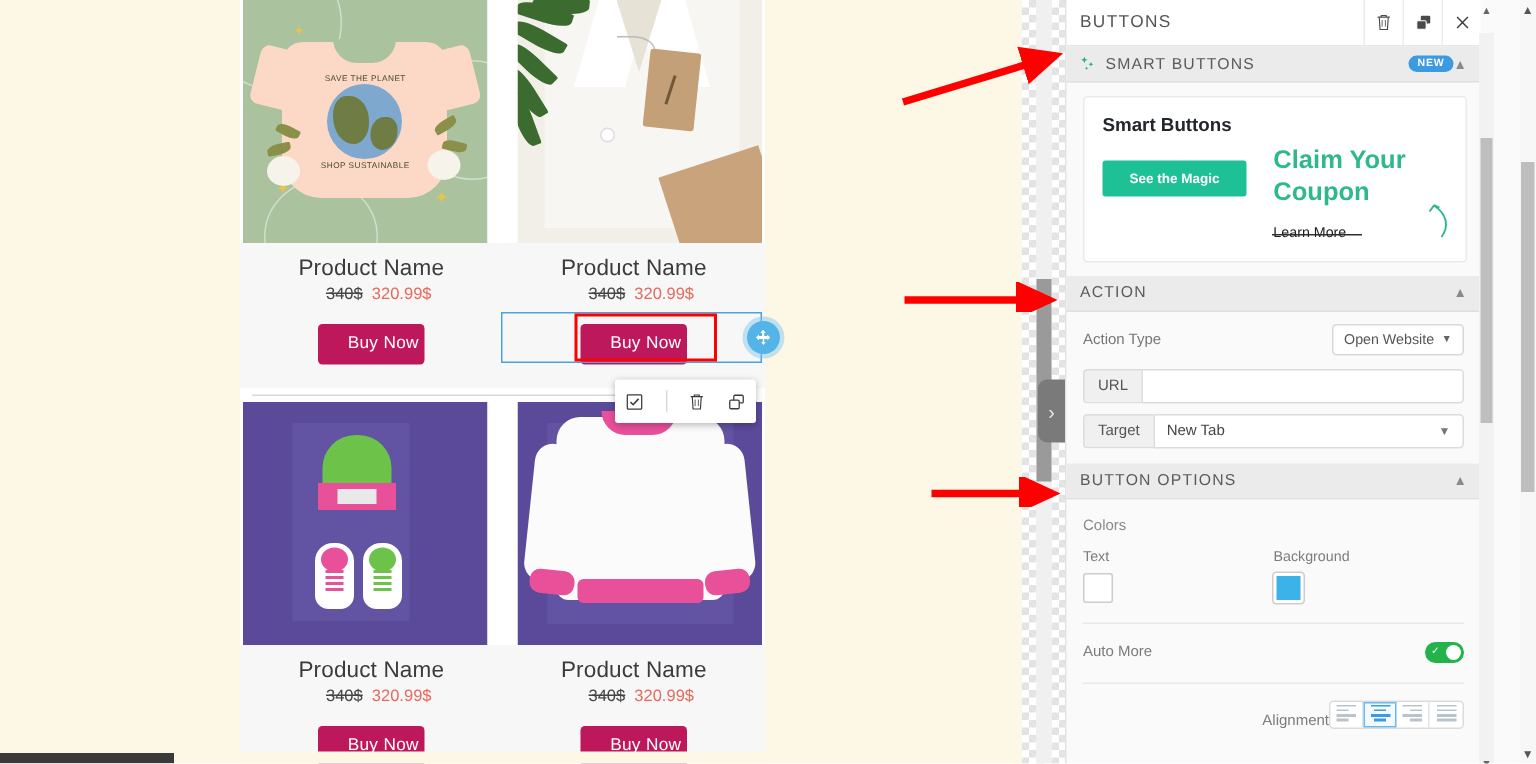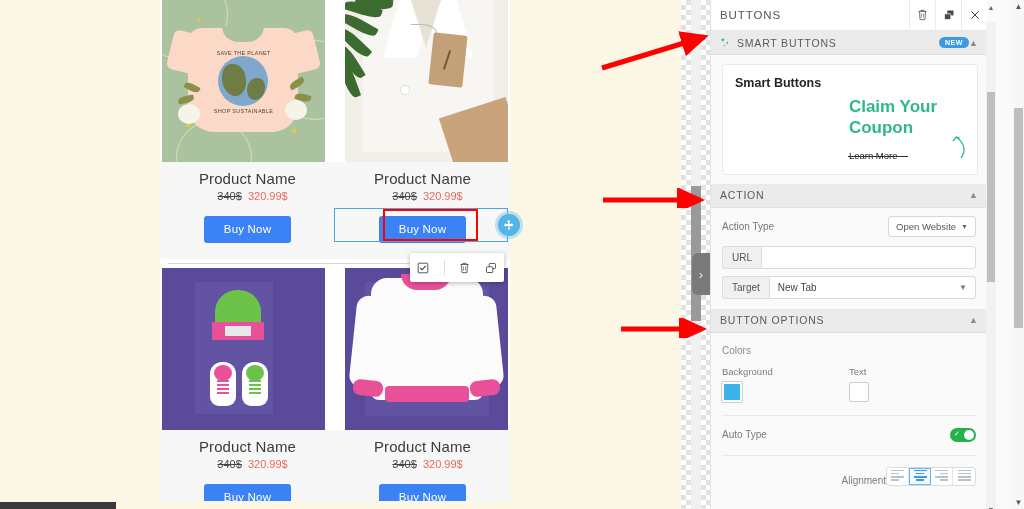--- a/index.html
+++ b/index.html
@@ -24,22 +24,22 @@
   .pimg { width: 163px; height: 162px; margin: 0 auto; position: relative; overflow: hidden; }
   .cell.left .pimg { margin-left: 2px; }
   .cell.right .pimg { margin-left: 10px; }
   .pinfo { background: #f7f7f7; padding-top: 8px; text-align: center; }
   .pname { font-size: 15px; color: #3b3b3b; letter-spacing: .1px; }
   .pprices { font-size: 11px; margin-top: 3px; }
   .pold { color: #444; text-decoration: line-through; margin-left: 10px; }
   .pnew { color: #e8695c; margin-left: 3px; text-align: center; }
   .pbtnwrap { background: #f7f7f7; text-align: center; padding: 14px 0 16px 0; }
   .buy-btn {
-    display: inline-block; background: #3b82f6; color: #fff;
-    font-size: 11.5px; padding: 7px 20px 8px 20px; border-radius: 3px;
+    display: inline-block; background: #be185d; color: #fff;
+    font-size: 11.5px; padding: 7px 4px 8px 20px; border-radius: 3px;
     letter-spacing: .2px;
   }
   .divider-row { height: 9px; background:#fff; position: relative; }
   .divider-row:after {
     content:""; position:absolute; left: 8px; right: 8px; top: 4px;
     border-top: 1px solid #d8d8d8;
   }
 
   
   .art-tee { width:100%; height:100%; background:#aac39e; position:relative; }
@@ -490,20 +490,21 @@
       <span class="sh-label">SMART BUTTONS</span>
       <span class="new-badge">NEW</span>
       <span class="caret" style="margin-left:auto;">▲</span>
     </div>
 
     <div class="section-body">
       <div class="sb-card">
         <div class="sb-title">Smart Buttons</div>
         <div class="sb-row">
           <div style="width:146px;">
+            <span class="magic-btn">See the Magic</span>
           </div>
           <div class="sb-right">
             <div class="sb-coupon">Claim Your Coupon</div>
             <div class="sb-learn">
               <span>Learn More</span>
               <span class="strike"></span>
             </div>
           </div>
         </div>
         <svg class="curve-arrow" width="20" height="28" viewBox="0 0 20 28" fill="none" stroke="#2fb888" stroke-width="1.3">
@@ -542,31 +543,31 @@
     </div>
 
     <div class="section-head">
       <span class="sh-label">BUTTON OPTIONS</span>
       <span class="caret">▲</span>
     </div>
     <div class="section-body">
       <div class="sub-label">Colors</div>
       <div class="colors-row">
         <div class="color-col">
+          <div class="color-name">Text</div>
+          <div class="sw"></div>
+        </div>
+        <div class="color-col">
           <div class="color-name">Background</div>
           <div class="sw bg"></div>
         </div>
-        <div class="color-col">
-          <div class="color-name">Text</div>
-          <div class="sw"></div>
-        </div>
       </div>
       <div class="hr"></div>
       <div class="toggle-row">
-        <span class="tl">Auto Type</span>
+        <span class="tl">Auto More</span>
         <span class="switch">
           <span class="chk">✓</span>
           <span class="knob"></span>
         </span>
       </div>
       <div class="hr"></div>
       <div class="align-row">
         <span class="tl">Alignment</span>
         <span class="align-group">
           <span class="align-btn">

